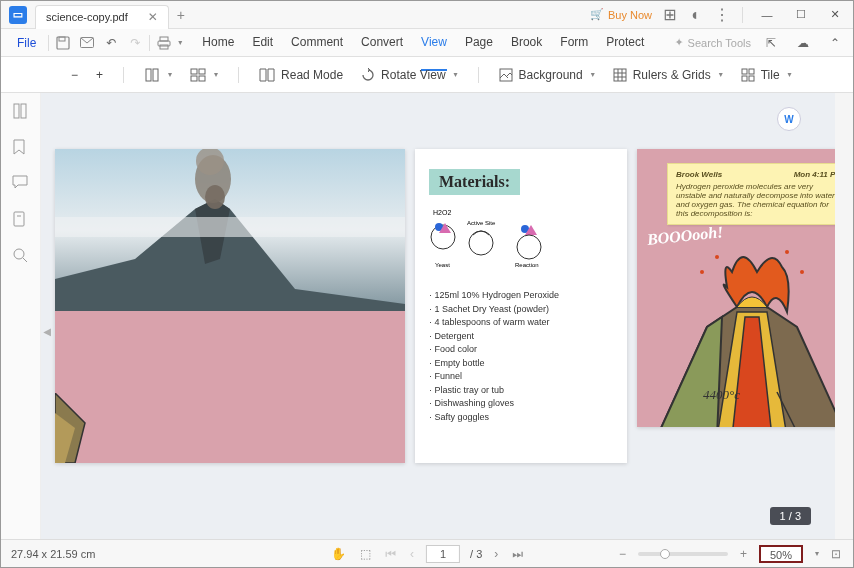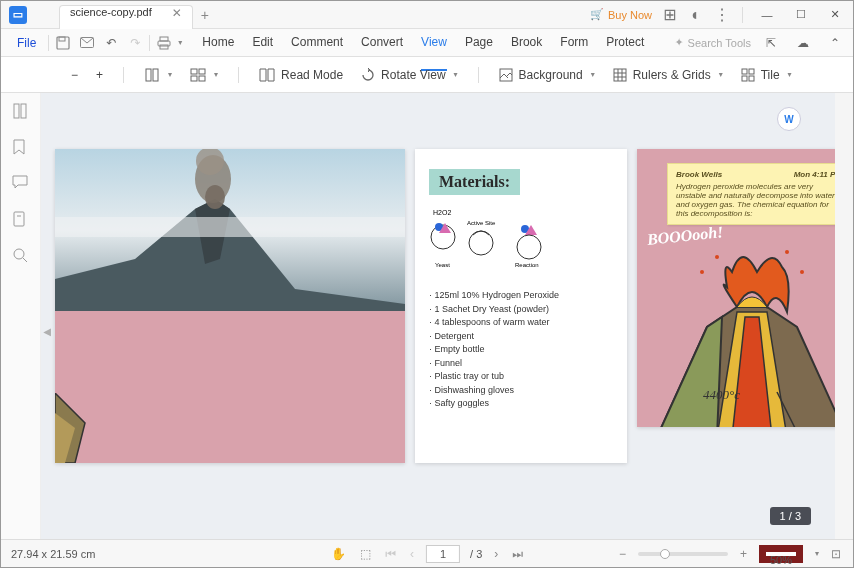--- a/index.html
+++ b/index.html
@@ -1,21 +1,21 @@
 <!DOCTYPE html>
 <html><head>
 <meta charset="utf-8">
 <style>
 * { margin: 0; padding: 0; box-sizing: border-box; font-family: "Segoe UI", Arial, sans-serif; }
 body { width: 854px; height: 568px; background: #f5f5f5; border: 1px solid #999; overflow: hidden; position: relative; }
 
 
 .titlebar { height: 28px; background: #f7f7f7; display: flex; align-items: center; border-bottom: 1px solid #e0e0e0; }
 .app-icon { width: 18px; height: 18px; background: #2b7de9; border-radius: 3px; margin: 0 8px; display:flex; align-items:center; justify-content:center; color:#fff; font-size:11px; font-weight:bold; }
-.tab { background: #fff; border: 1px solid #ddd; border-bottom: none; border-radius: 4px 4px 0 0; height: 24px; padding: 0 10px; display: flex; align-items: flex-start; font-size: 11px; color: #333; gap: 20px; margin-top: 4px; margin-left: 24px; }
+.tab { background: #fff; border: 1px solid #ddd; border-bottom: none; border-radius: 4px 4px 0 0; height: 24px; padding: 0 10px; display: flex; align-items: center; font-size: 11px; color: #333; gap: 20px; margin-top: 4px; }
 .tab-close { cursor: pointer; color: #888; font-size: 12px; }
 .tab-plus { margin-left: 8px; color: #888; font-size: 14px; cursor: pointer; }
 .titlebar-right { margin-left: auto; display: flex; align-items: center; gap: 10px; padding-right: 6px; }
 .buy-now { color: #e88a2f; font-size: 11px; display: flex; align-items: center; gap: 4px; }
 .win-btn { width: 24px; height: 20px; display: flex; align-items: center; justify-content: center; color: #555; font-size: 11px; cursor: pointer; }
 .tb-ico { width:16px; height:16px; color:#777; display:flex; align-items:center; justify-content:center; }
 
 
 .menubar { height: 28px; background: #fafafa; display: flex; align-items: center; padding: 0 6px; border-bottom: 1px solid #e0e0e0; font-size: 12px; }
 .file-btn { padding: 4px 10px; color: #1d4ed8; cursor: pointer; }
@@ -74,21 +74,21 @@
 
 
 .statusbar { position: absolute; bottom: 0; left: 0; right: 0; height: 28px; background: #f7f7f7; border-top: 1px solid #ddd; display: flex; align-items: center; font-size: 11px; color: #555; padding: 0 10px; }
 .sb-center { position: absolute; left: 50%; transform: translateX(-50%); display: flex; align-items: center; gap: 10px; }
 .sb-page-box { width: 34px; height: 18px; border: 1px solid #ccc; text-align: center; line-height: 17px; background: #fff; }
 .sb-nav { color: #888; cursor: pointer; padding: 0 2px; font-size: 12px; }
 .sb-nav.disabled { color: #ccc; }
 .sb-right { margin-left: auto; display: flex; align-items: center; gap: 10px; }
 .zoom-track { width: 90px; height: 4px; background: #ddd; position: relative; border-radius: 2px; }
 .zoom-thumb { position: absolute; width: 10px; height: 10px; border-radius: 50%; background: #fff; border: 1px solid #aaa; top: -3px; left: 22px; }
-.zoom-box { width: 44px; height: 18px; border: 7px solid #7f1d1d; text-align: center; line-height: 17px; background: #fff; }
+.zoom-box { width: 44px; height: 18px; border: 2px solid #7f1d1d; text-align: center; line-height: 17px; background: #fff; }
 </style>
 </head>
 <body>
 
 <div class="titlebar">
   <div class="app-icon">▭</div>
   <div class="tab">
     <span>science-copy.pdf</span>
     <span class="tab-close">✕</span>
   </div>
@@ -292,20 +292,21 @@
           <circle cx="100" cy="42" r="12" fill="none" stroke="#333"></circle>
           <text x="6" y="62" font-size="6" font-family="cursive">Yeast</text>
           <text x="86" y="62" font-size="6" font-family="cursive">Reaction</text>
         </svg>
       </div>
       <div class="mat-list" id="mat-list">
           <div>125ml 10% Hydrogen Peroxide</div>
           <div>1 Sachet Dry Yeast (powder)</div>
           <div>4 tablespoons of warm water</div>
           <div>Detergent</div>
+          <div>Food color</div>
           <div>Empty bottle</div>
           <div>Funnel</div>
           <div>Plastic tray or tub</div>
           <div>Dishwashing gloves</div>
           <div>Safty goggles</div>
         </div>
     </div>
 
     <div class="page p3">
       <div class="note">

